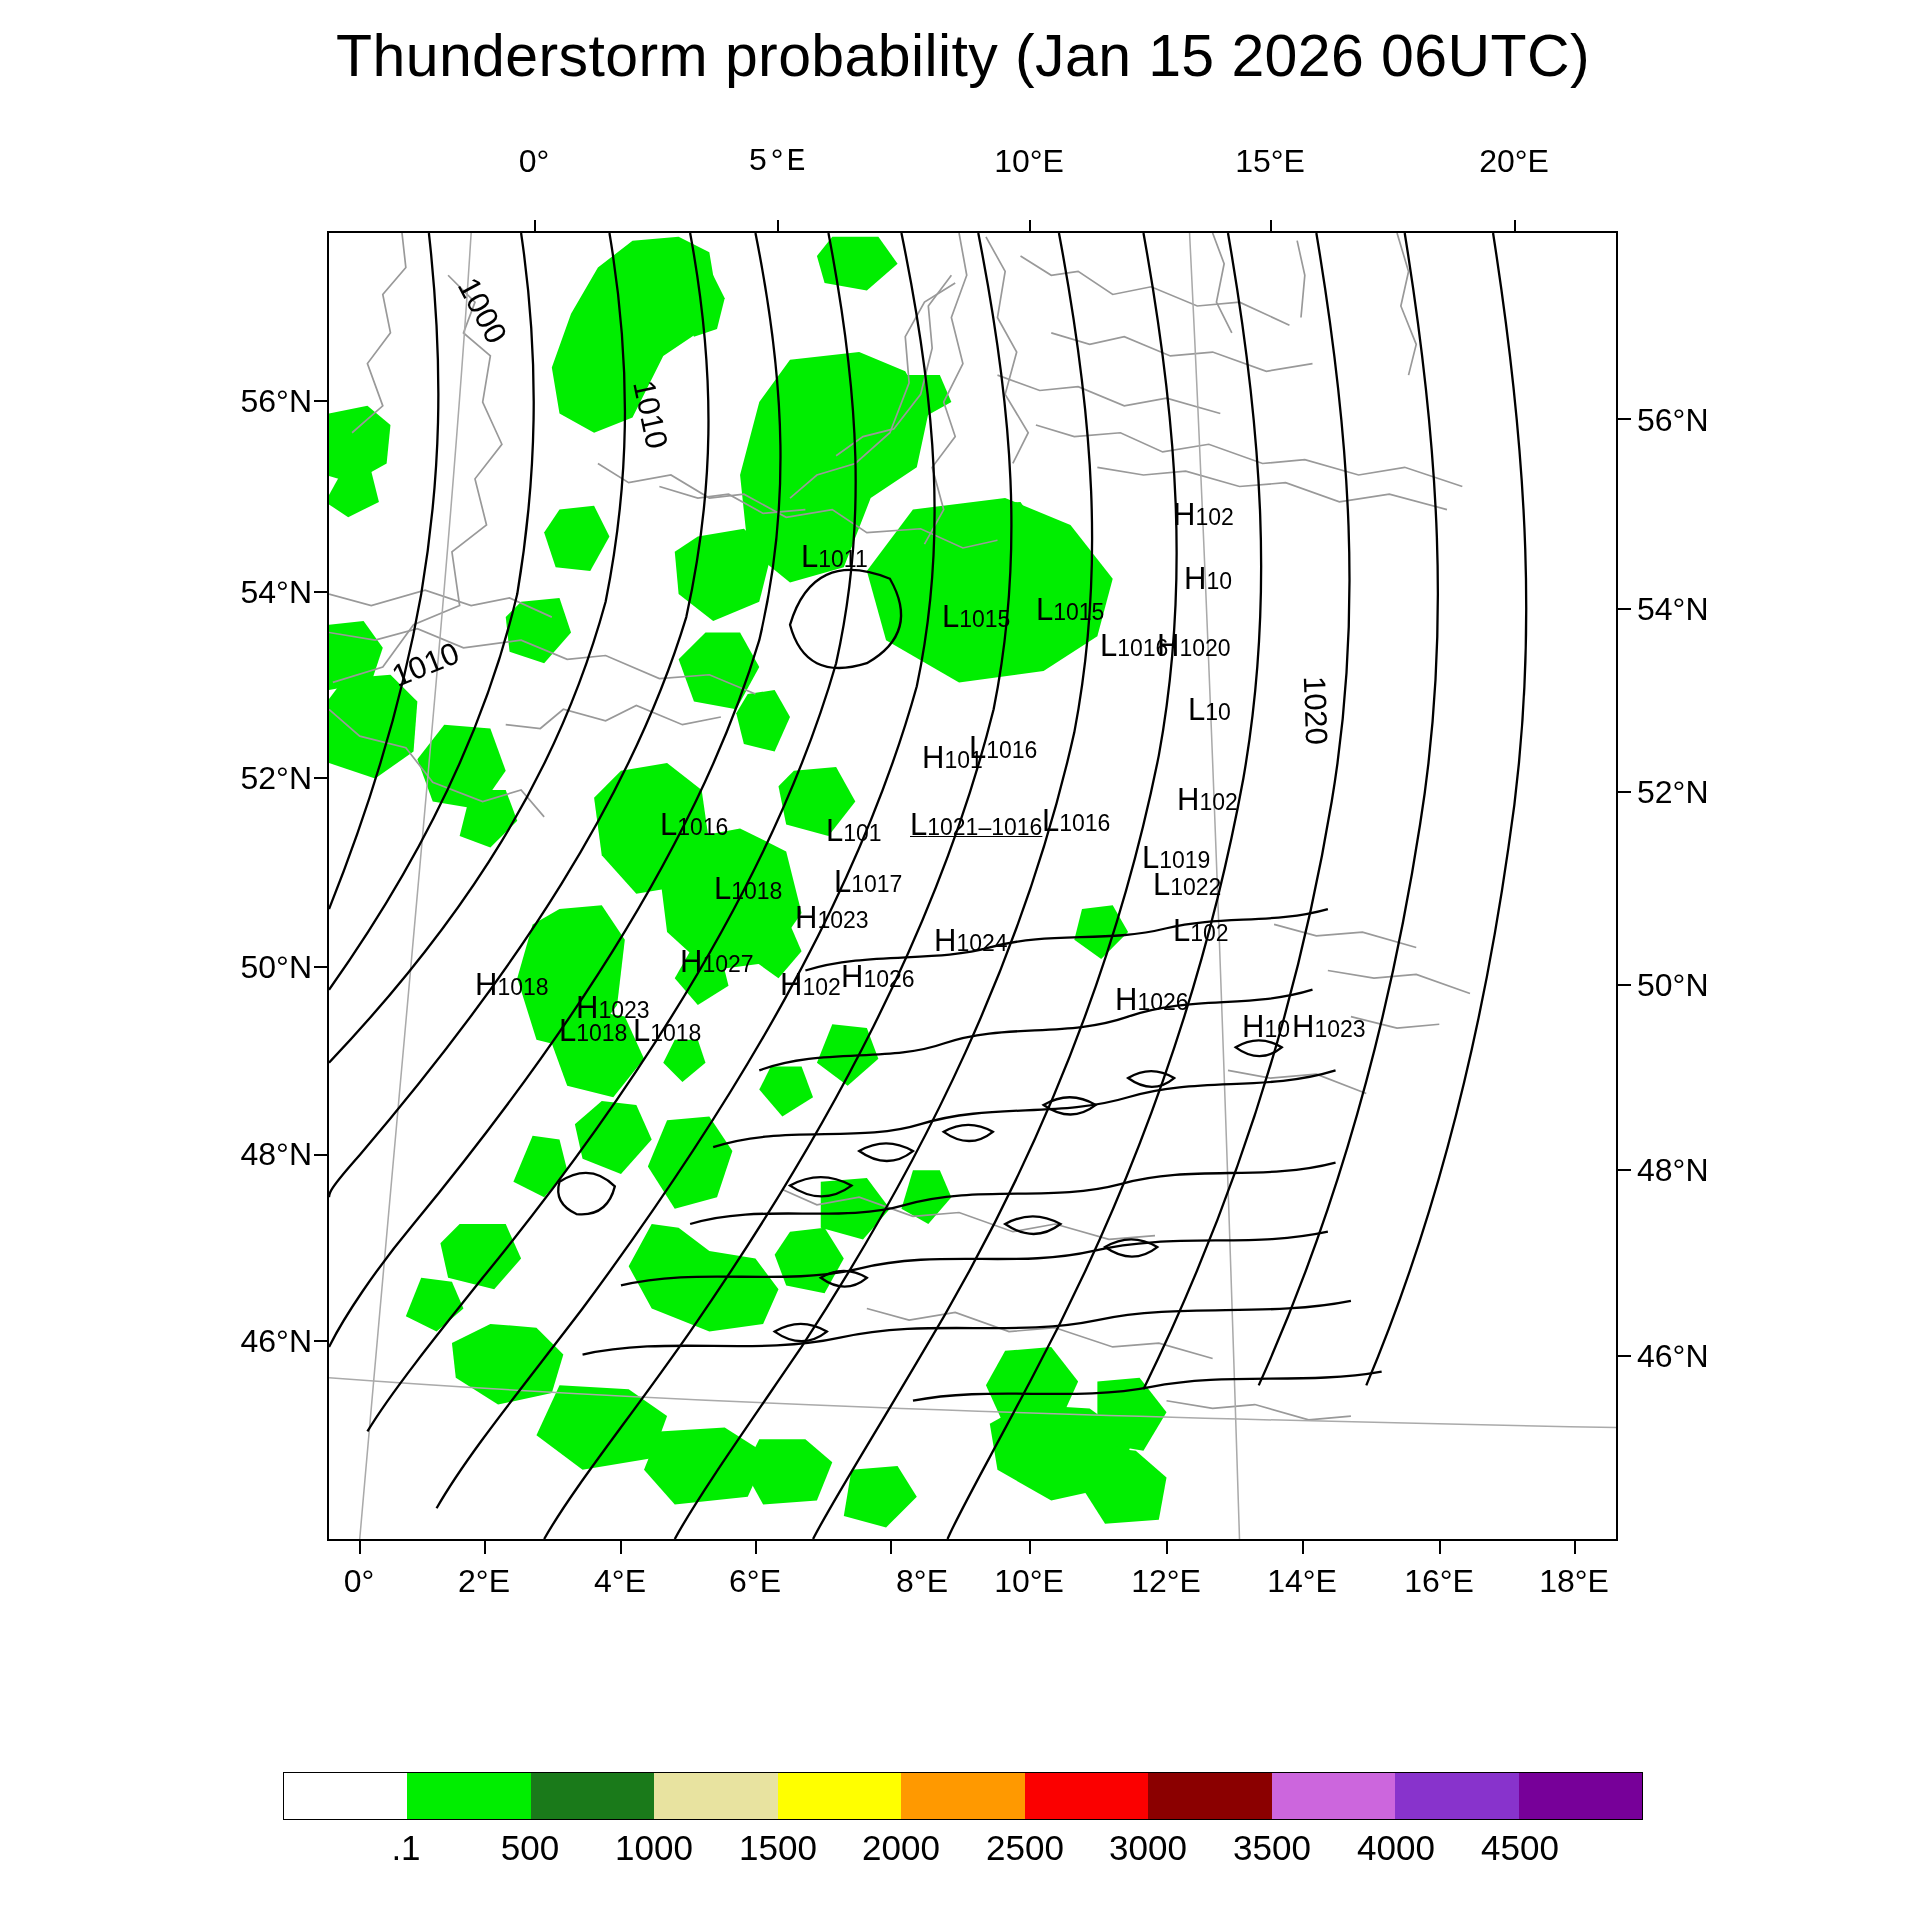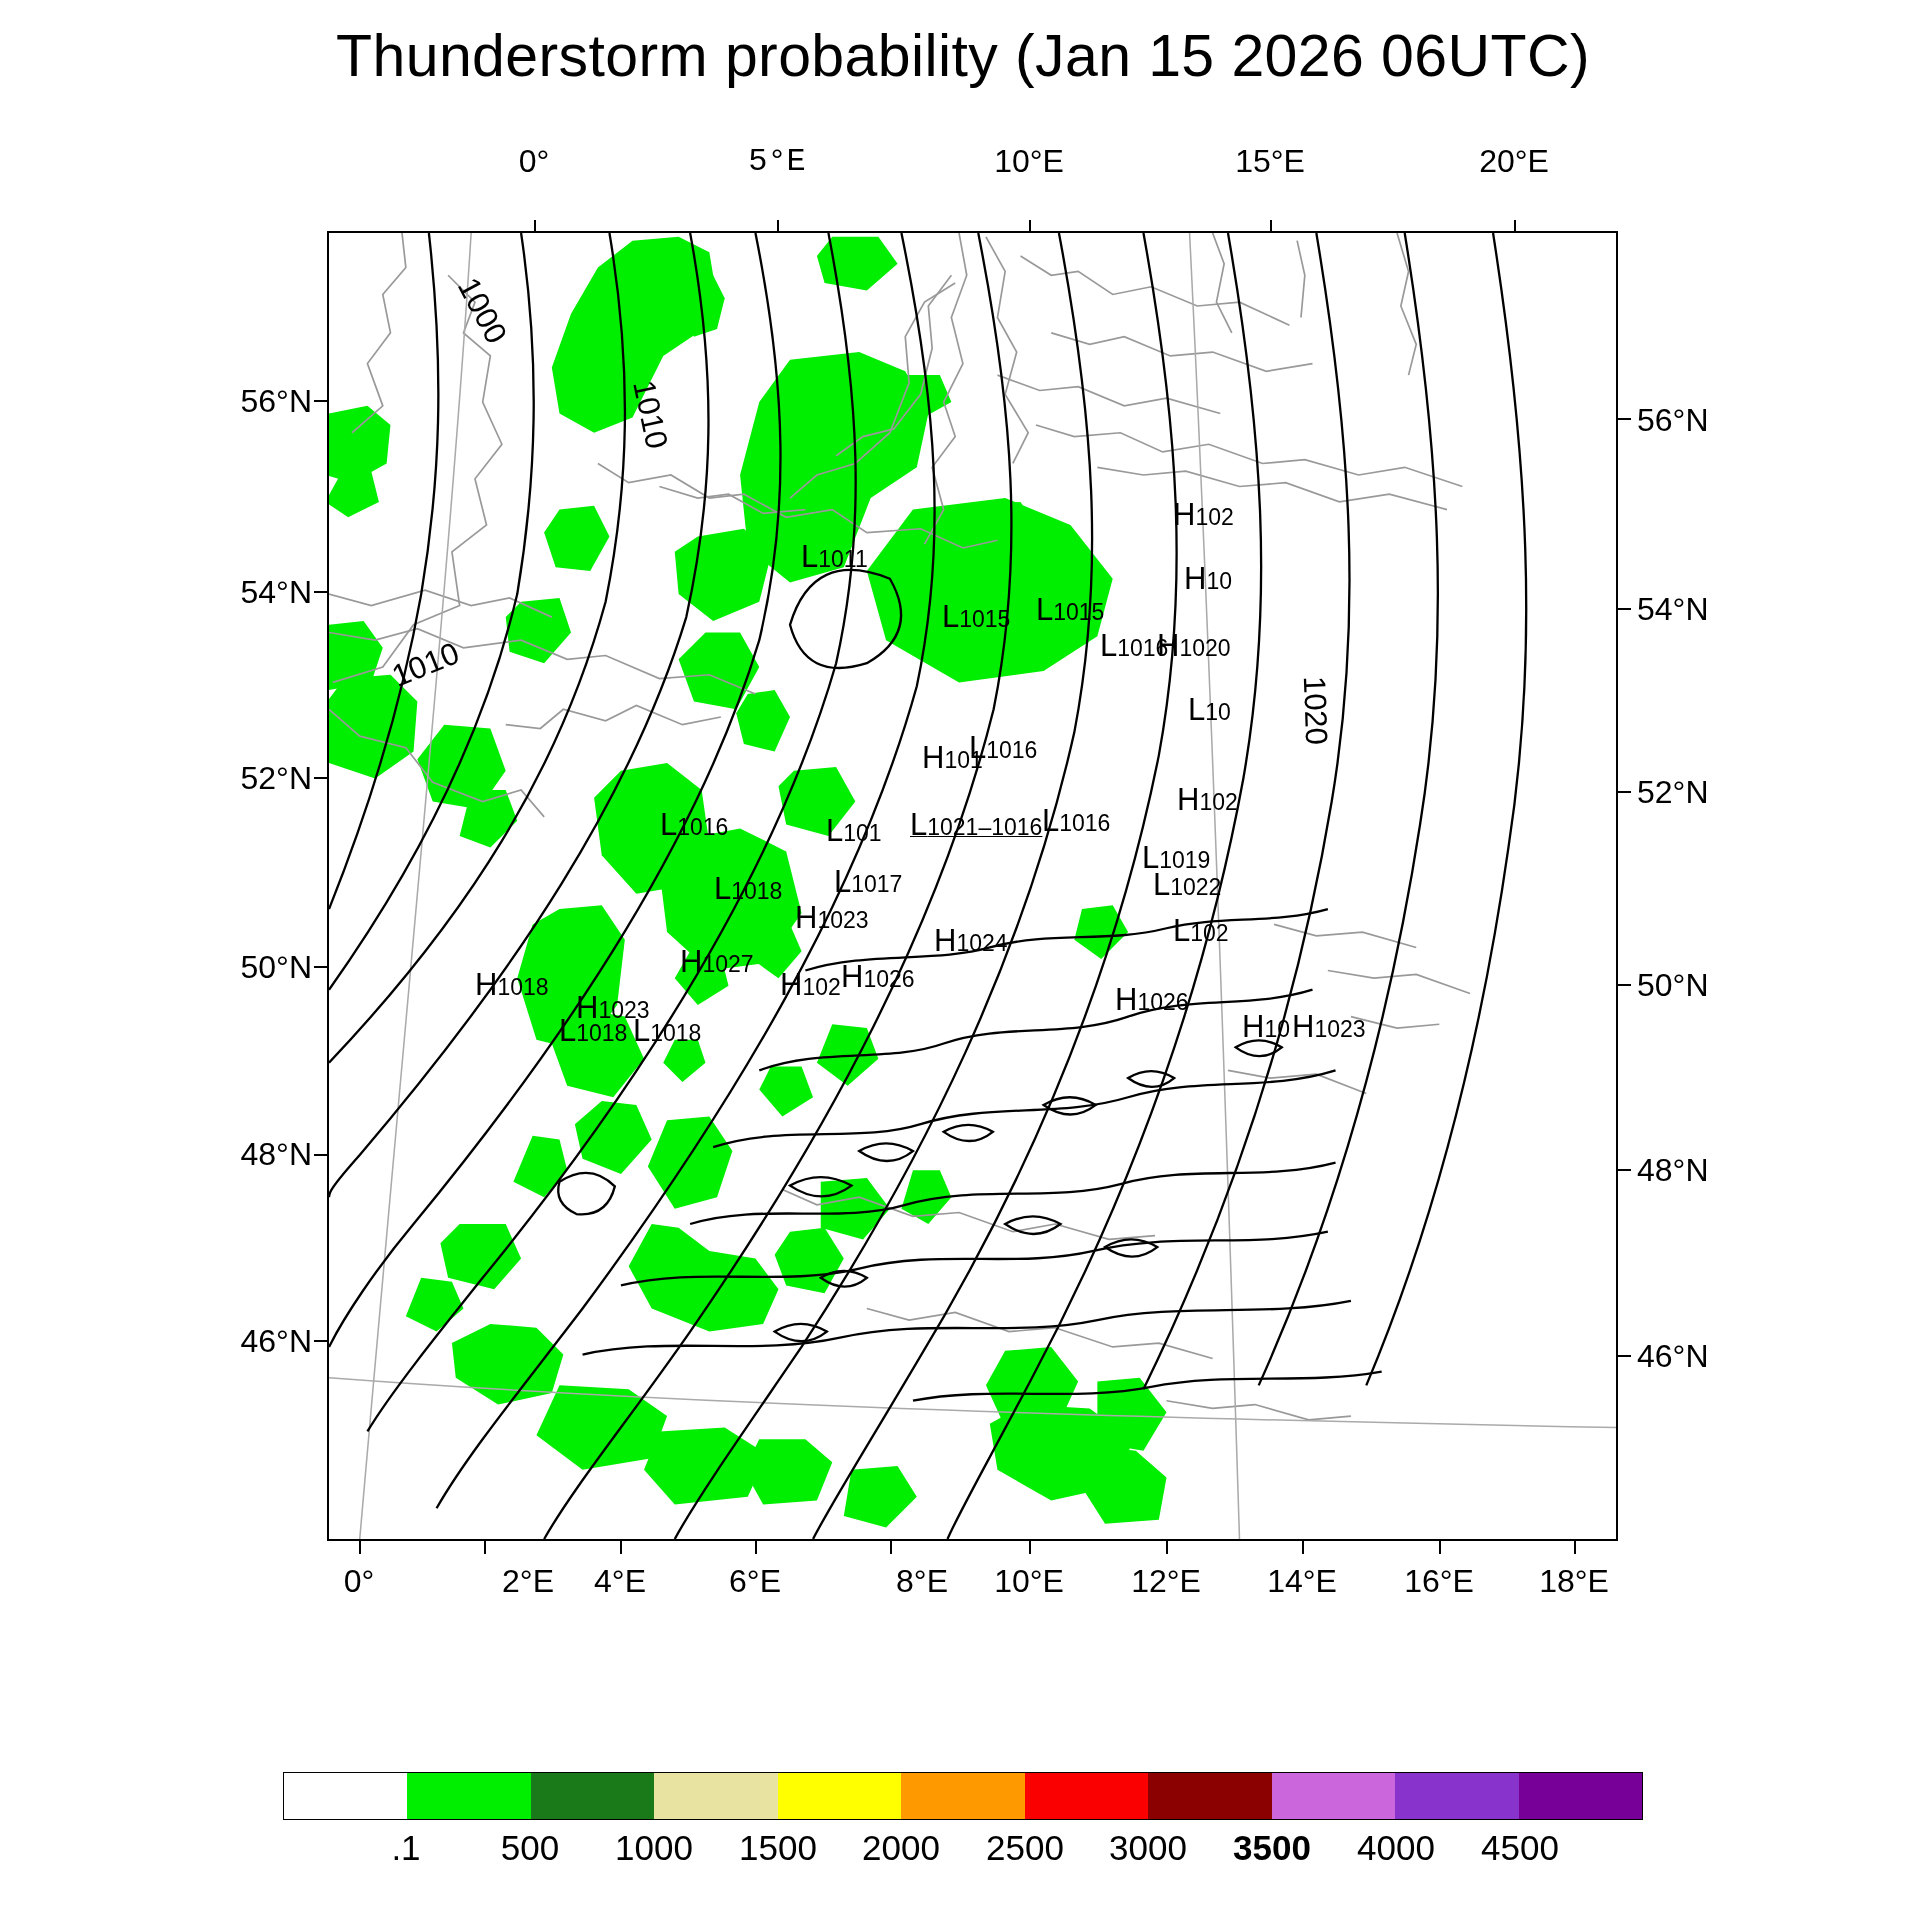--- a/index.html
+++ b/index.html
@@ -136,21 +136,21 @@
   <div class="tick right" style="left:1637px;top:1356px;">46°N</div>
 
   <div class="tickmark" style="left:1617px;top:418px;width:14px;height:2.3px;"></div>
   <div class="tickmark" style="left:1617px;top:608px;width:14px;height:2.3px;"></div>
   <div class="tickmark" style="left:1617px;top:791px;width:14px;height:2.3px;"></div>
   <div class="tickmark" style="left:1617px;top:984px;width:14px;height:2.3px;"></div>
   <div class="tickmark" style="left:1617px;top:1169px;width:14px;height:2.3px;"></div>
   <div class="tickmark" style="left:1617px;top:1355px;width:14px;height:2.3px;"></div>
 
   <div class="tick bottom" style="left:359px;top:1563px;">0°</div>
-  <div class="tick bottom" style="left:484px;top:1563px;margin-left:44px;">2°E</div>
+  <div class="tick bottom" style="left:484px;top:1563px;">2°E</div>
   <div class="tick bottom" style="left:620px;top:1563px;">4°E</div>
   <div class="tick bottom" style="left:755px;top:1563px;">6°E</div>
   <div class="tick bottom" style="left:890px;top:1563px;margin-left:32px;">8°E</div>
   <div class="tick bottom" style="left:1029px;top:1563px;">10°E</div>
   <div class="tick bottom" style="left:1166px;top:1563px;">12°E</div>
   <div class="tick bottom" style="left:1302px;top:1563px;">14°E</div>
   <div class="tick bottom" style="left:1439px;top:1563px;">16°E</div>
   <div class="tick bottom" style="left:1574px;top:1563px;">18°E</div>
 
   <div class="tickmark" style="left:359px;top:1540px;width:2.3px;height:14px;"></div>
@@ -361,19 +361,19 @@
   </div>
 
   <div class="cb-labels">
     <div class="cb-label" style="left:123px;">.1</div>
     <div class="cb-label" style="left:247px;">500</div>
     <div class="cb-label" style="left:371px;">1000</div>
     <div class="cb-label" style="left:495px;">1500</div>
     <div class="cb-label" style="left:618px;">2000</div>
     <div class="cb-label" style="left:742px;">2500</div>
     <div class="cb-label" style="left:865px;">3000</div>
-    <div class="cb-label" style="left:989px;font-weight:bold;">3500</div>
+    <div class="cb-label" style="left:989px;">3500</div>
     <div class="cb-label" style="left:1113px;">4000</div>
     <div class="cb-label" style="left:1237px;">4500</div>
   </div>
 
 </div>
 
 
 </body></html>

